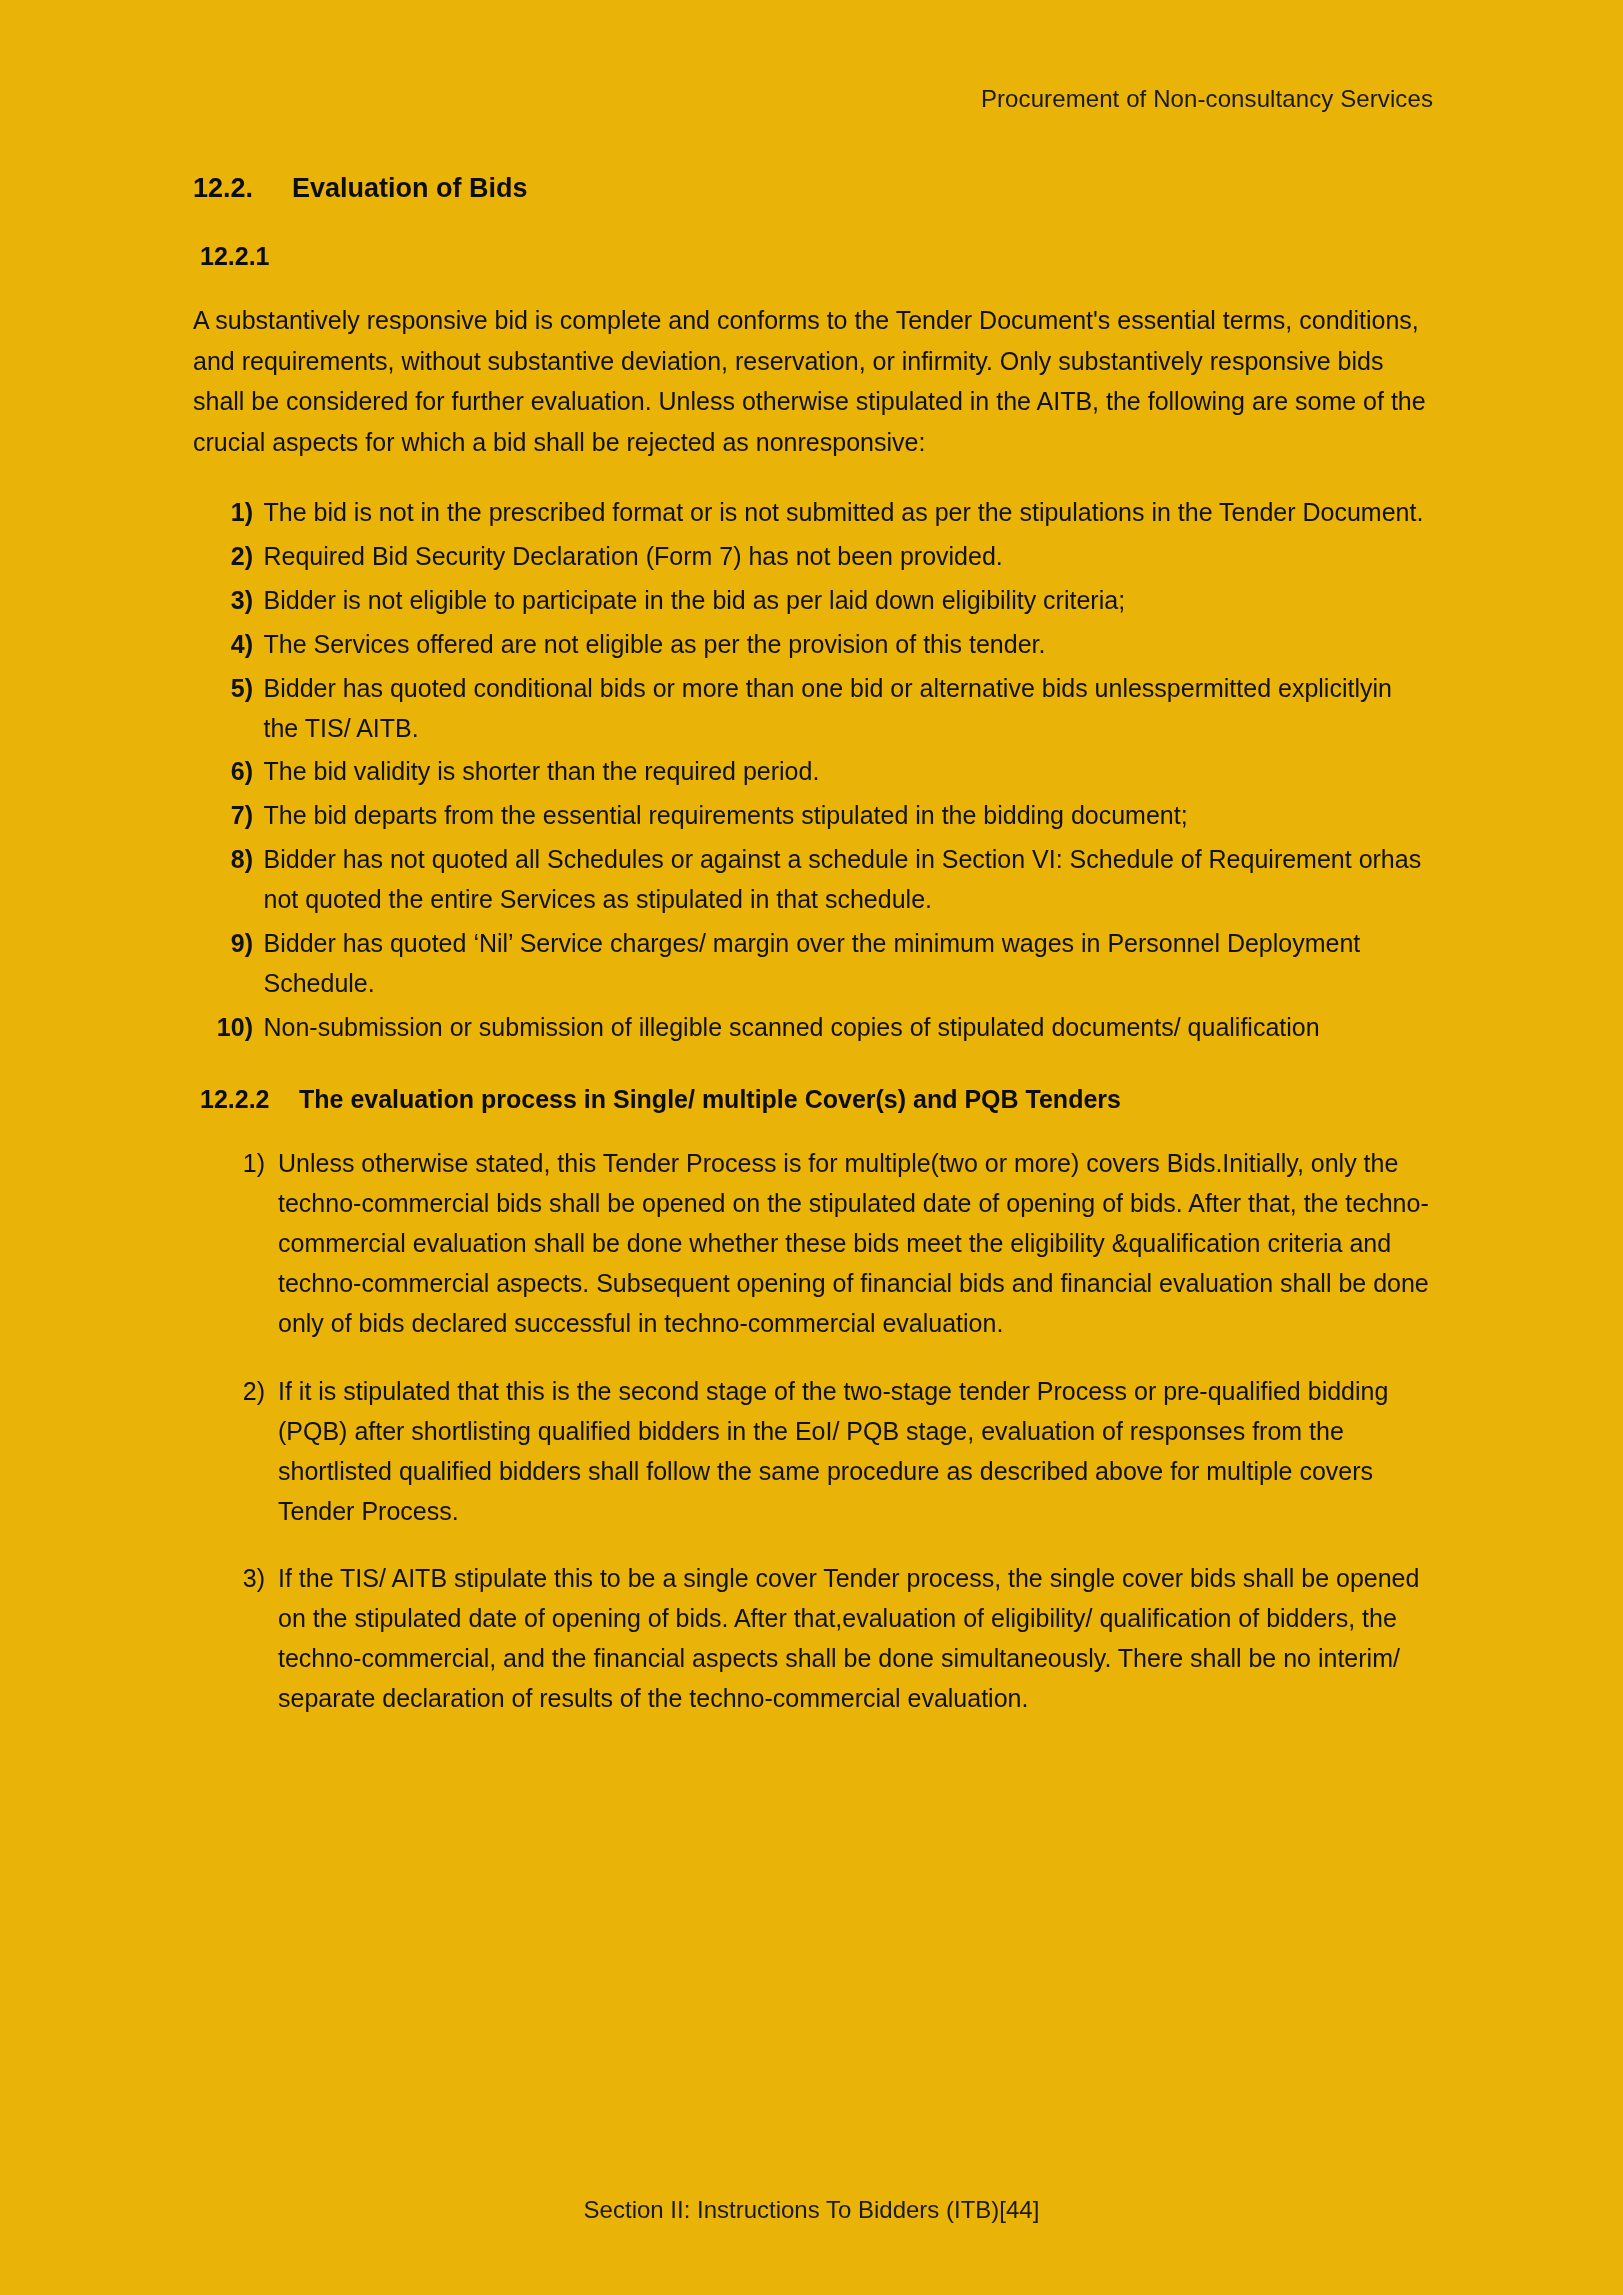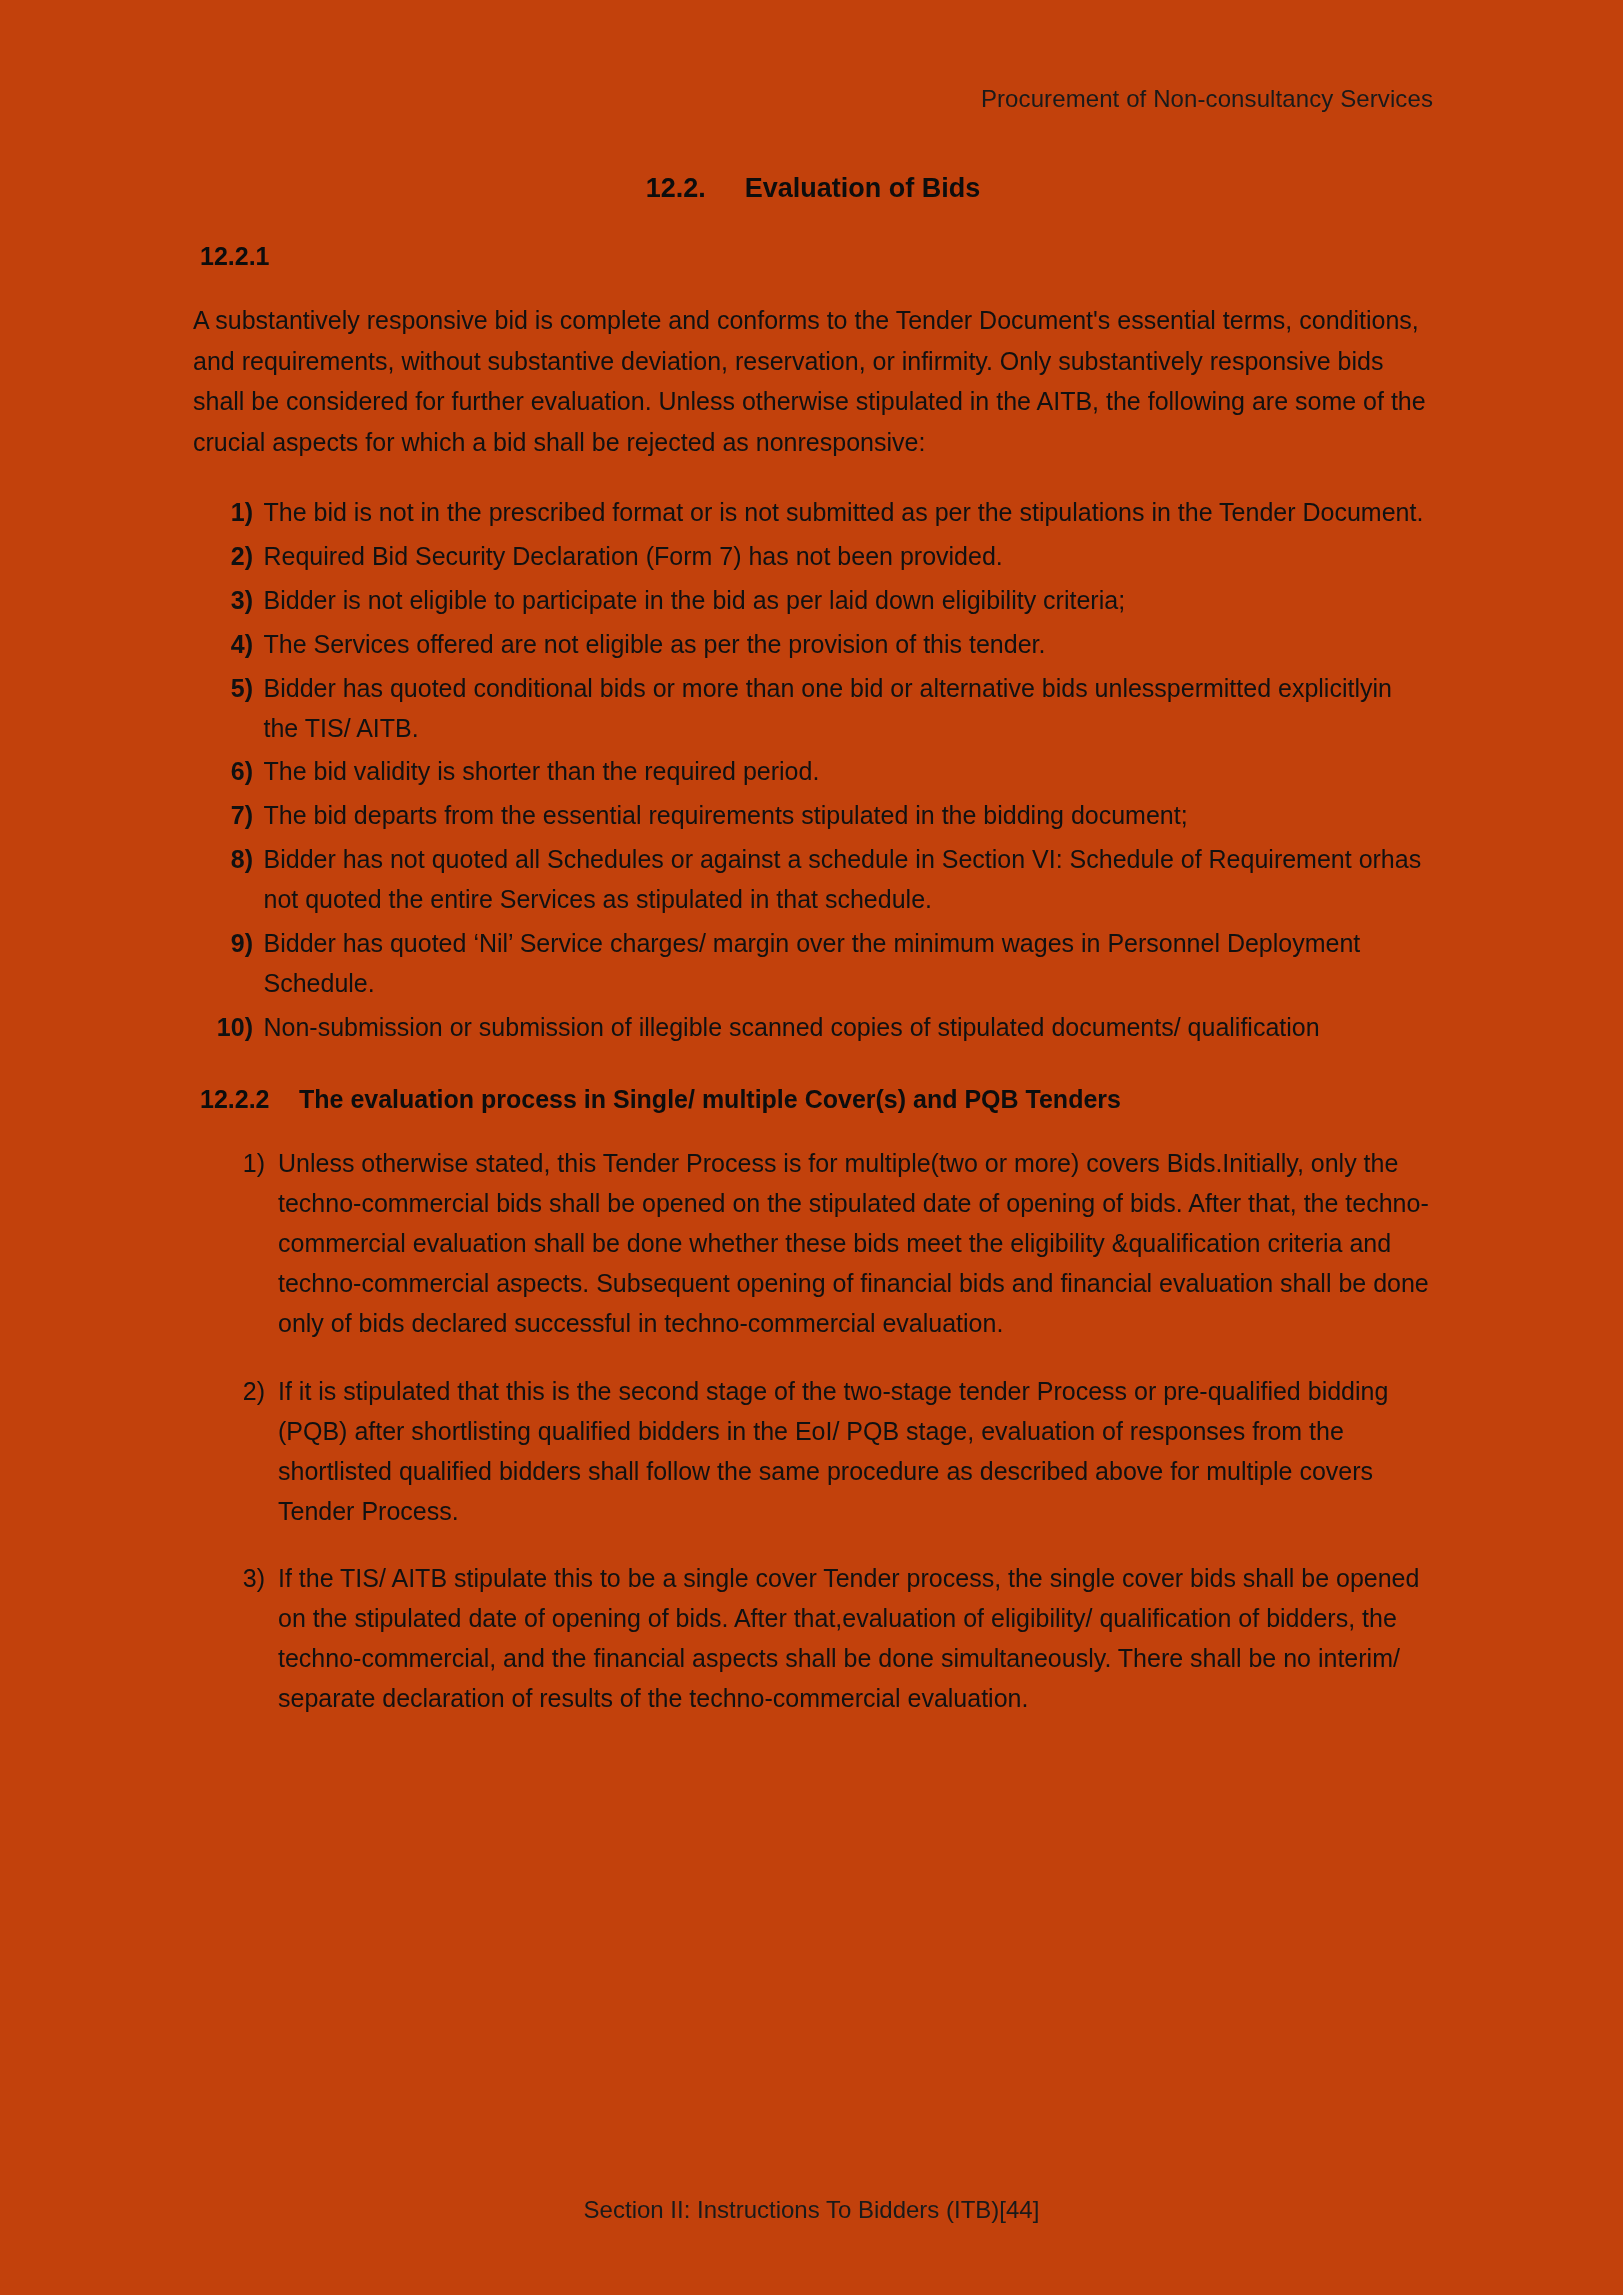--- a/index.html
+++ b/index.html
@@ -7,21 +7,21 @@
     padding: 0;
     background: #ffffff;
   }
   body {
     font-family: "Liberation Serif", serif;
   }
   .page {
     position: relative;
     width: 1623px;
     height: 2295px;
-    background: #c2410c;
+    background: #eab308;
     box-sizing: border-box;
     padding: 0;
     overflow: hidden;
   }
   .content {
     position: absolute;
     left: 193px;
     top: 85px;
     width: 1240px;
   }
@@ -41,21 +41,20 @@
     margin: 0 0 30px 0;
     text-align: left;
   }
   .h2 {
     font-family: "Liberation Sans", sans-serif;
     font-size: 27px;
     font-weight: bold;
     color: #0d0d0d;
     margin: 41px 0 30px 0;
     display: flex;
-    justify-content: center;
   }
   .h2 .num {
     width: 99px;
     flex: 0 0 99px;
   }
   .h3 {
     font-family: "Liberation Sans", sans-serif;
     font-size: 25px;
     font-weight: bold;
     color: #0d0d0d;

